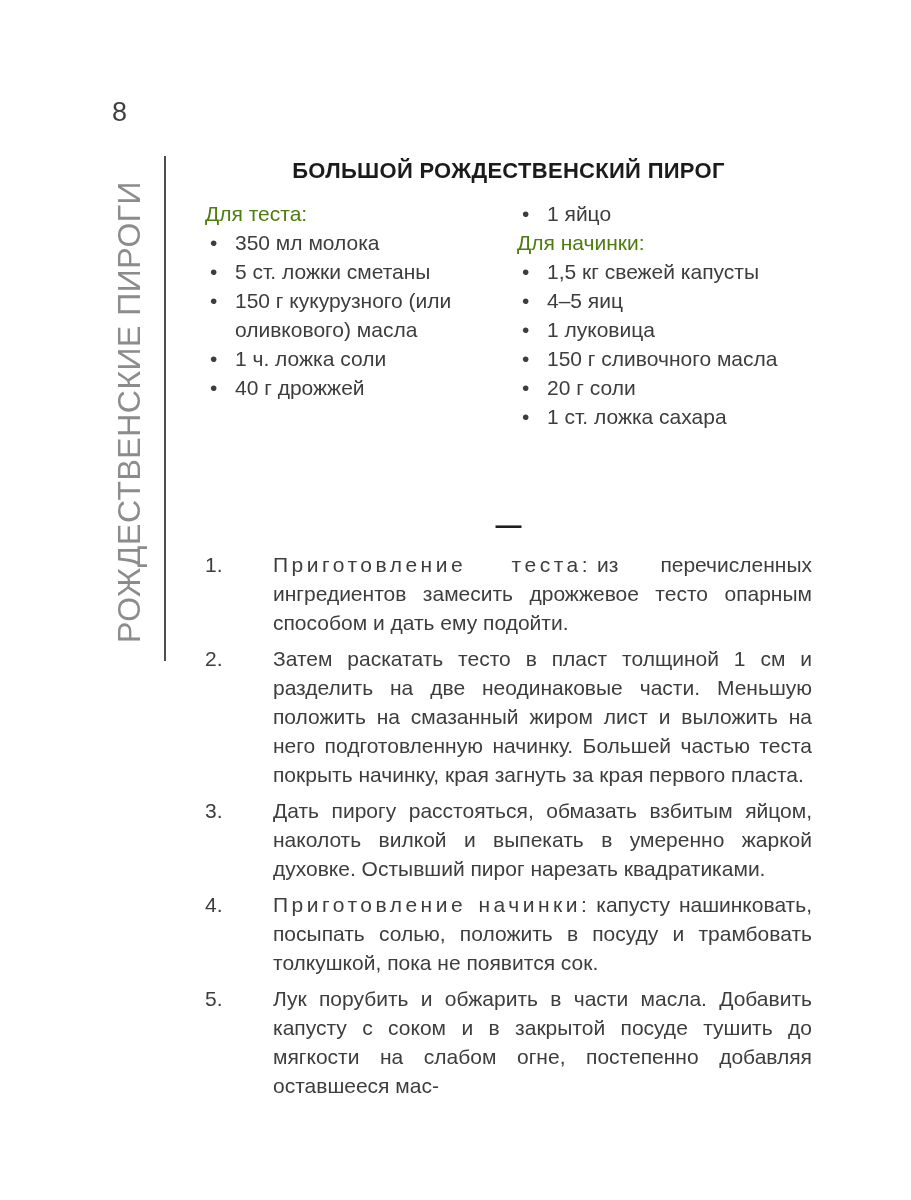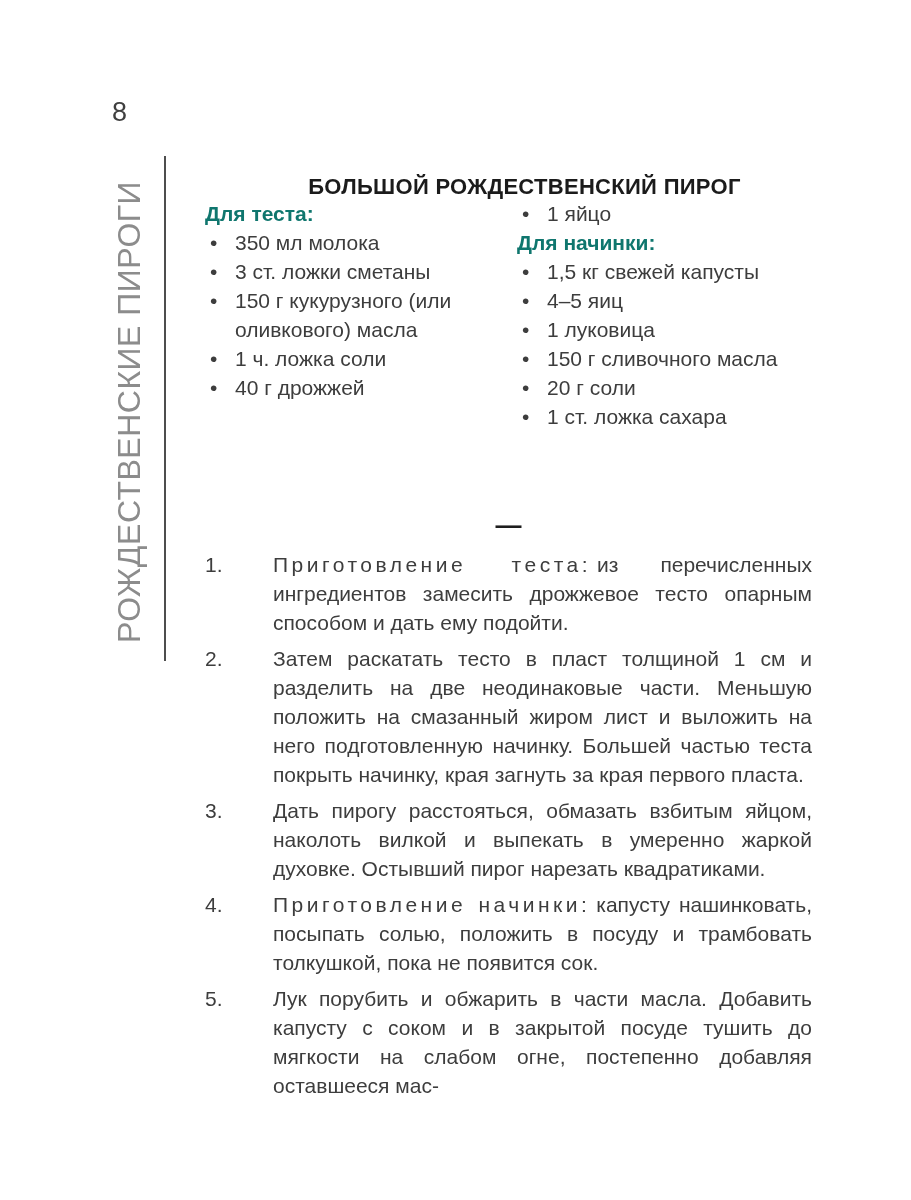--- a/index.html
+++ b/index.html
@@ -64,22 +64,22 @@
     display: flex;
     justify-content: space-between;
     font-size: 21px;
     line-height: 29px;
     color: #3d3d3d;
   }
   .ing-col-left  { width: 300px; }
   .ing-col-right { width: 295px; }
 
   .ing-heading {
-    font-weight: bold;
-    color: #0f766e;
+    font-weight: normal;
+    color: #4d7c0f;
   }
   .ing-item {
     position: relative;
     padding-left: 30px;
   }
   .ing-item::before {
     content: "\2022";
     position: absolute;
     left: 5px;
     top: 0;
@@ -127,27 +127,27 @@
 </head>
 <body>
 
 <div class="page">
 
   <div class="page-number">8</div>
 
   <div class="sidebar-title">РОЖДЕСТВЕНСКИЕ ПИРОГИ</div>
   <div class="sidebar-rule"></div>
 
-  <h1 class="recipe-title" style="margin:16px;">БОЛЬШОЙ РОЖДЕСТВЕНСКИЙ ПИРОГ</h1>
+  <h1 class="recipe-title" style="margin:0;">БОЛЬШОЙ РОЖДЕСТВЕНСКИЙ ПИРОГ</h1>
 
   <div class="ingredients">
     <div class="ing-col-left">
       <div class="ing-heading">Для теста:</div>
       <div class="ing-item">350 мл молока</div>
-      <div class="ing-item">3 ст. ложки сметаны</div>
+      <div class="ing-item">5 ст. ложки сметаны</div>
       <div class="ing-item">150 г кукурузного (или оливкового) масла</div>
       <div class="ing-item">1 ч. ложка соли</div>
       <div class="ing-item">40 г дрожжей</div>
     </div>
     <div class="ing-col-right">
       <div class="ing-item">1 яйцо</div>
       <div class="ing-heading">Для начинки:</div>
       <div class="ing-item">1,5 кг свежей капусты</div>
       <div class="ing-item">4–5 яиц</div>
       <div class="ing-item">1 луковица</div>

